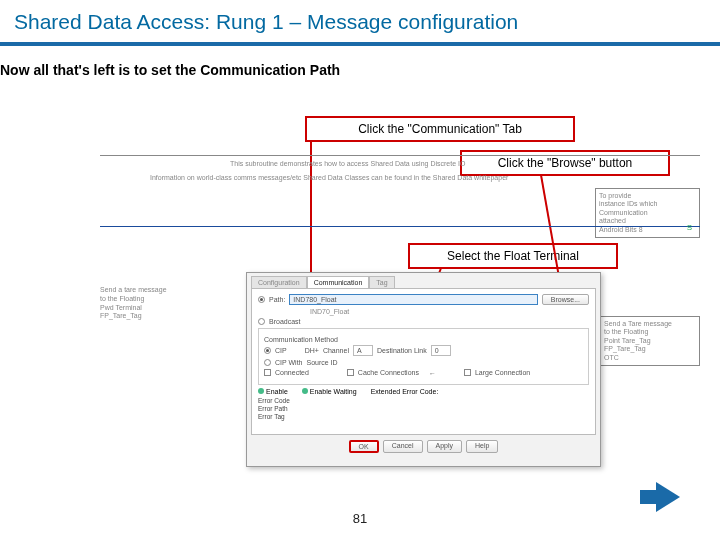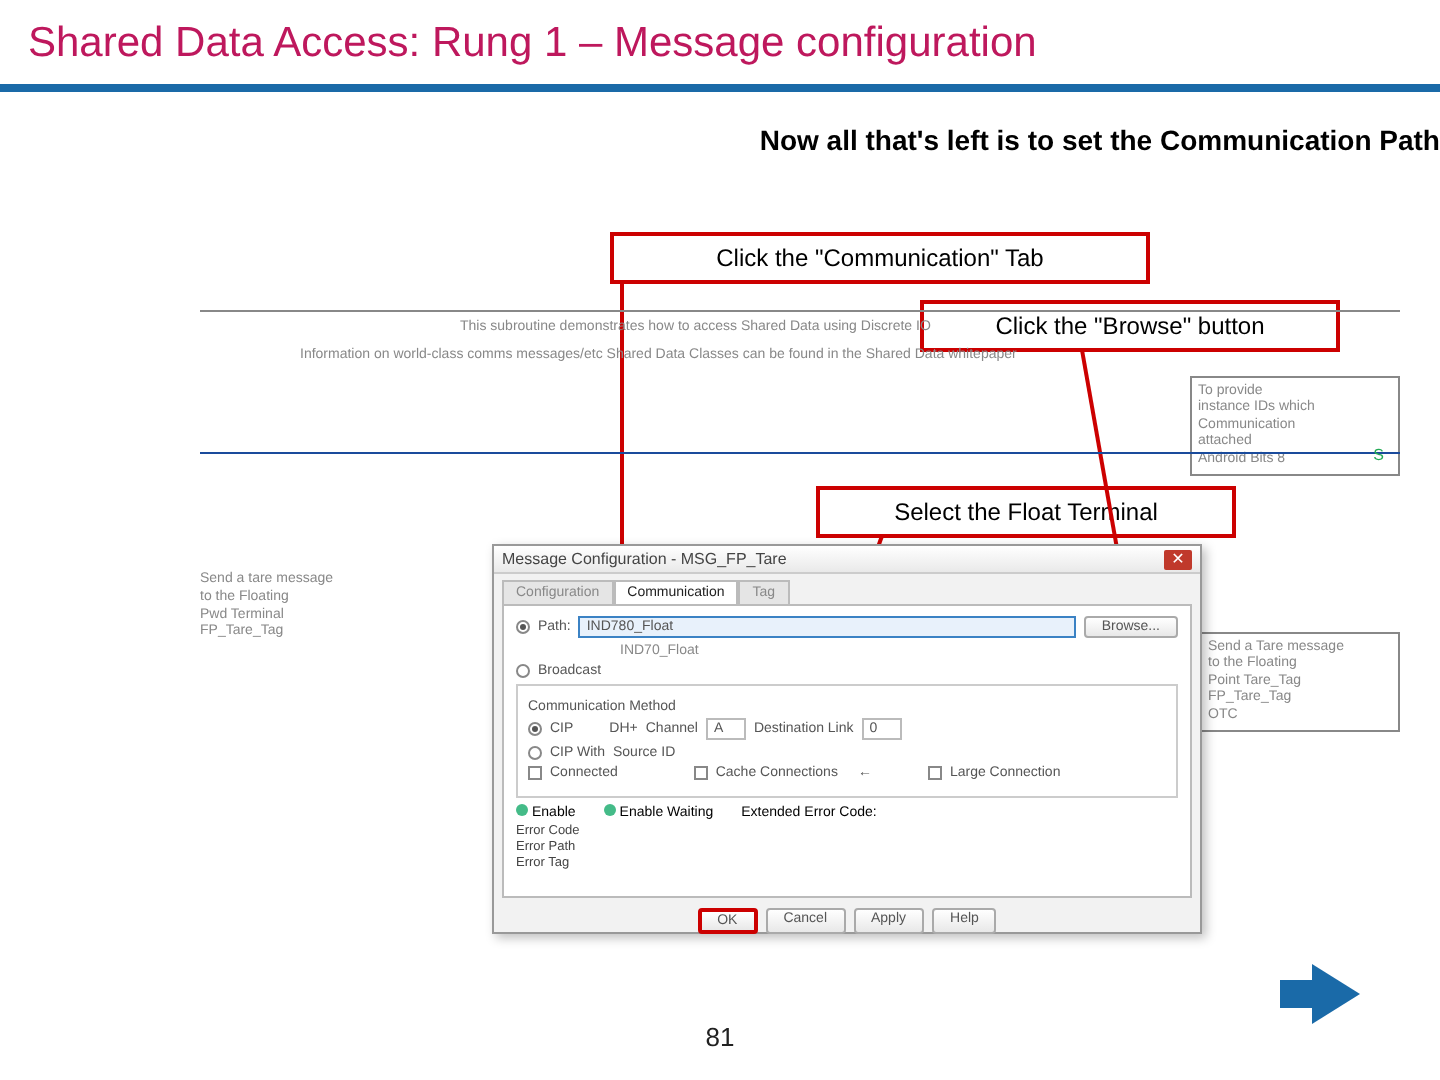--- a/index.html
+++ b/index.html
@@ -9,24 +9,24 @@
     background: #fff;
     position: relative;
     overflow: hidden;
   }
   .title-bar {
     background: #fff;
     border-bottom: 4px solid #1a6aa8;
     padding: 10px 14px 8px;
   }
   .title-bar h1 {
-    font-size: 21px; font-weight: 400; color: #be185d;
+    font-size: 21px; font-weight: 400; color: #0369a1;
   }
   .subtitle {
-    text-align: right;
+    text-align: left;
     font-size: 14px; font-weight: 700;
     margin: 16px 0 0;
   }
   .callout {
     position: absolute;
     background: #fff;
     border: 2px solid #c00;
     padding: 4px 12px;
     font-size: 12px;
     white-space: nowrap;
@@ -191,24 +191,20 @@
   </div>
   <div class="ends">
     <div>B_W</div>
     <div>B_W</div>
     <div>B_W</div>
   </div>
 </div>
 <div class="anb">S</div>
 
 <div class="dialog">
-  <div class="titlebar">
-    <span>Message Configuration - MSG_FP_Tare</span>
-    <span class="close-x">✕</span>
-  </div>
   <div class="tabs">
     <div class="tab">Configuration</div>
     <div class="tab active">Communication</div>
     <div class="tab">Tag</div>
   </div>
   <div class="body">
     <div class="row">
       <span class="radio on"></span>
       <span>Path:</span>
       <span class="field sel">IND780_Float</span>

